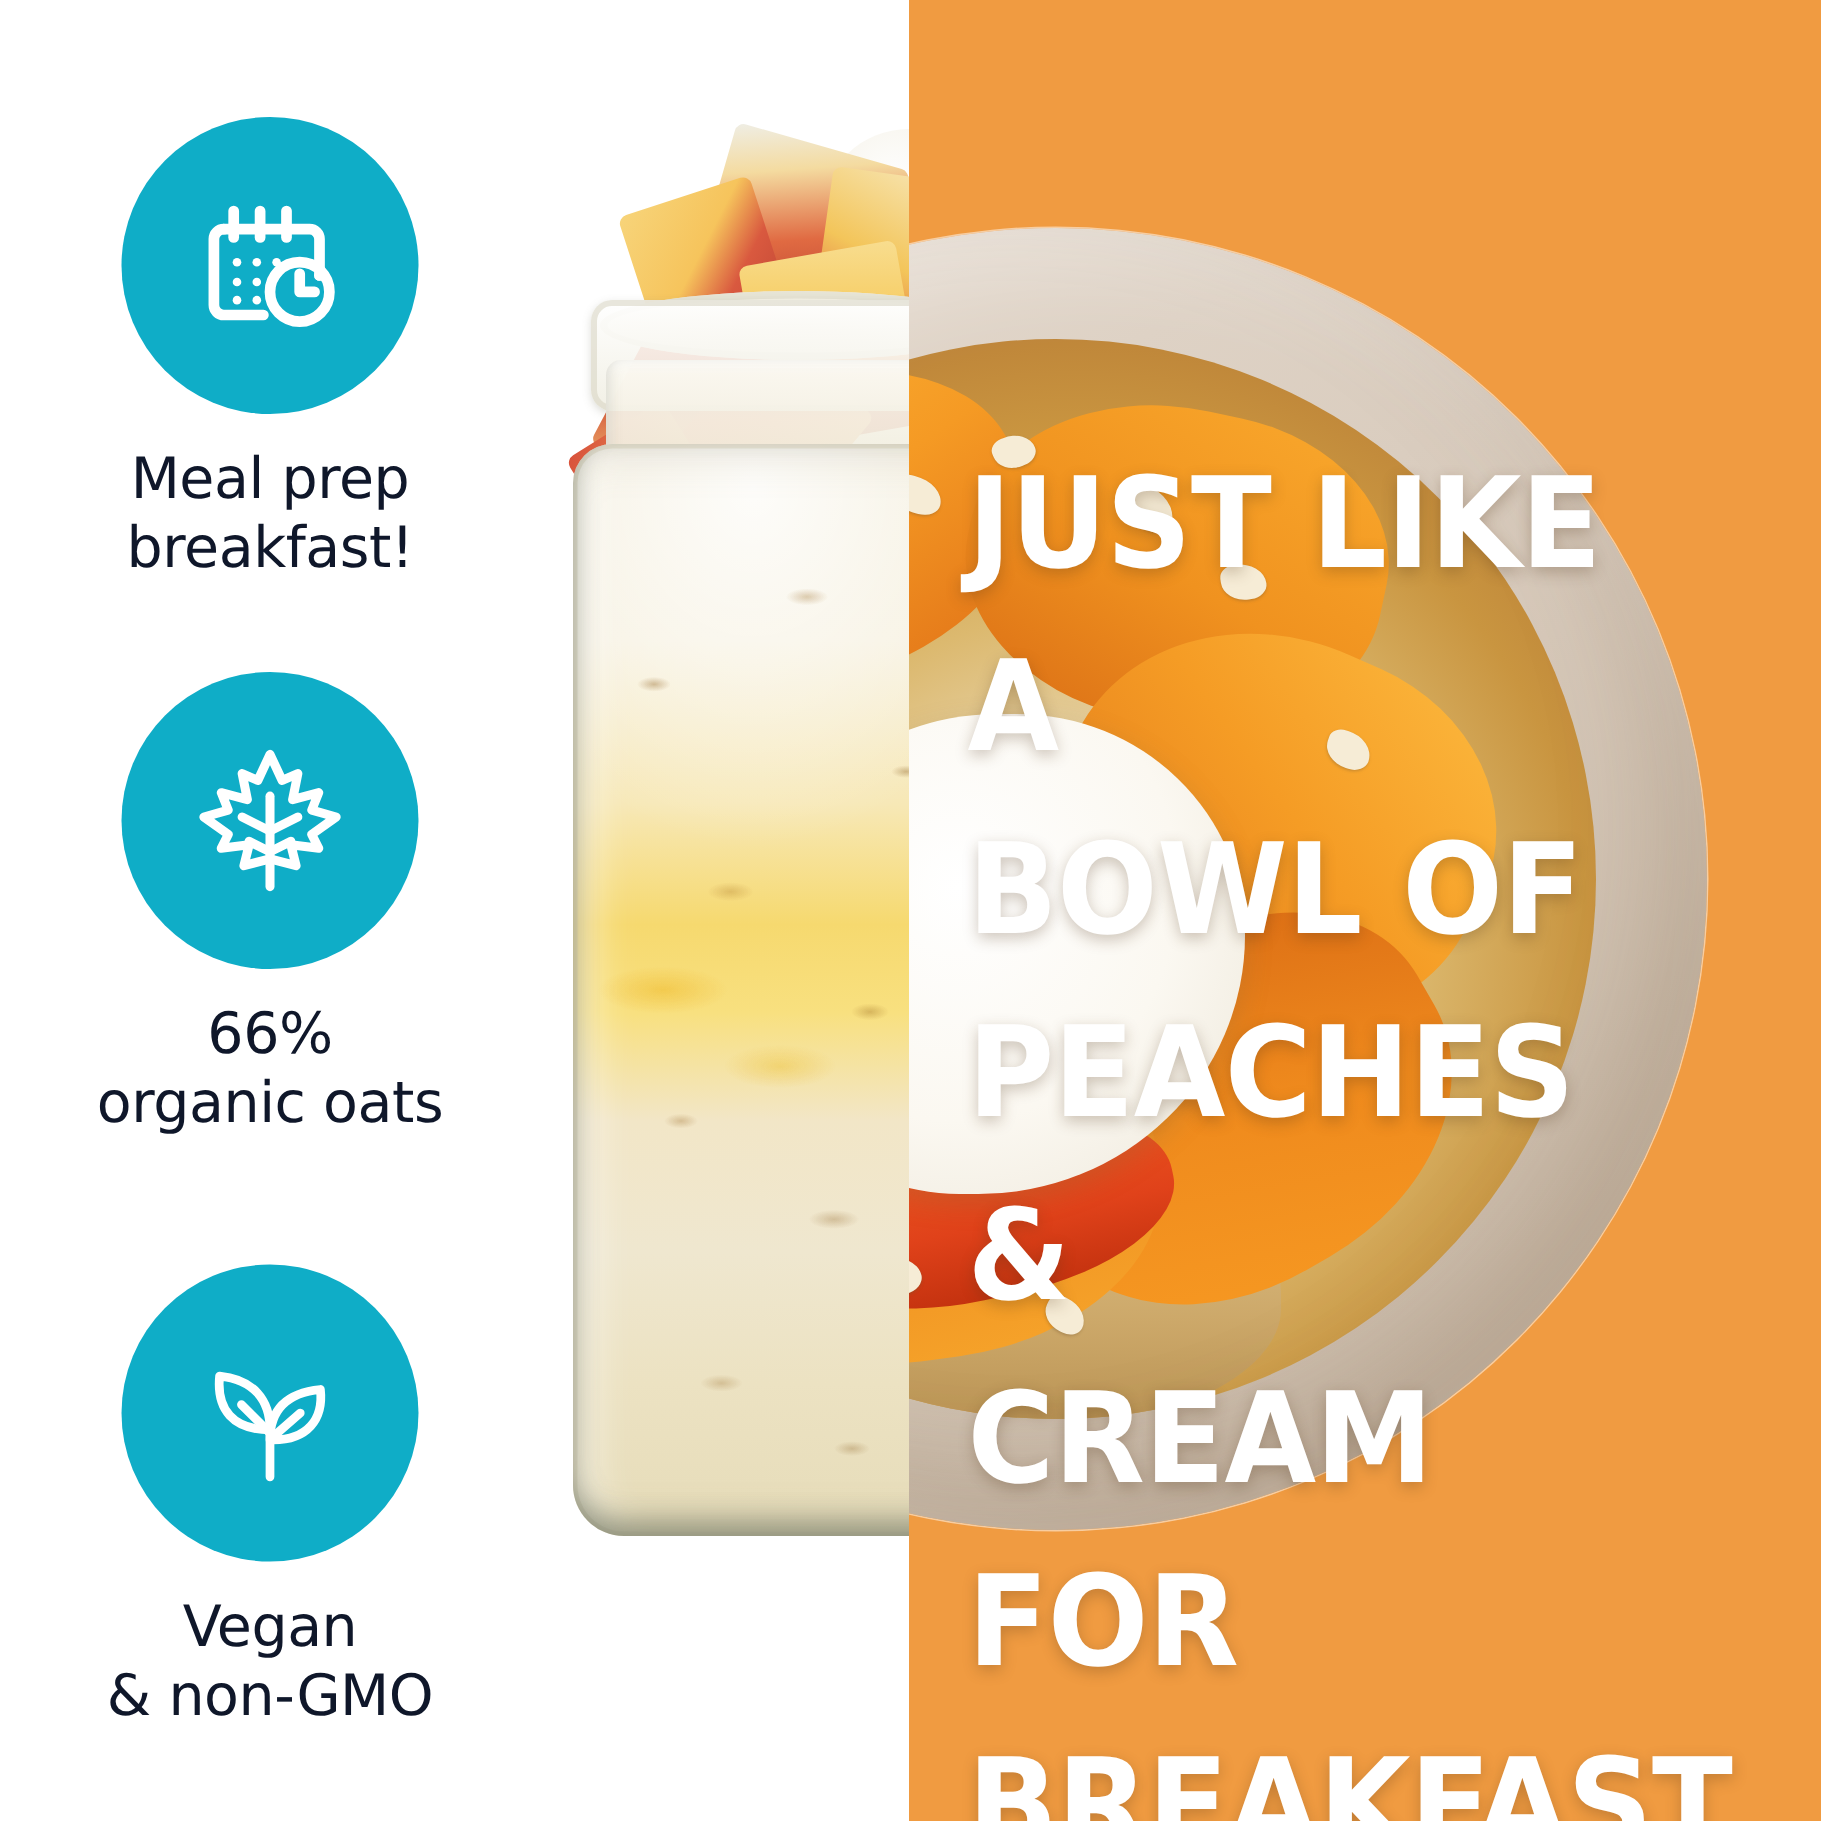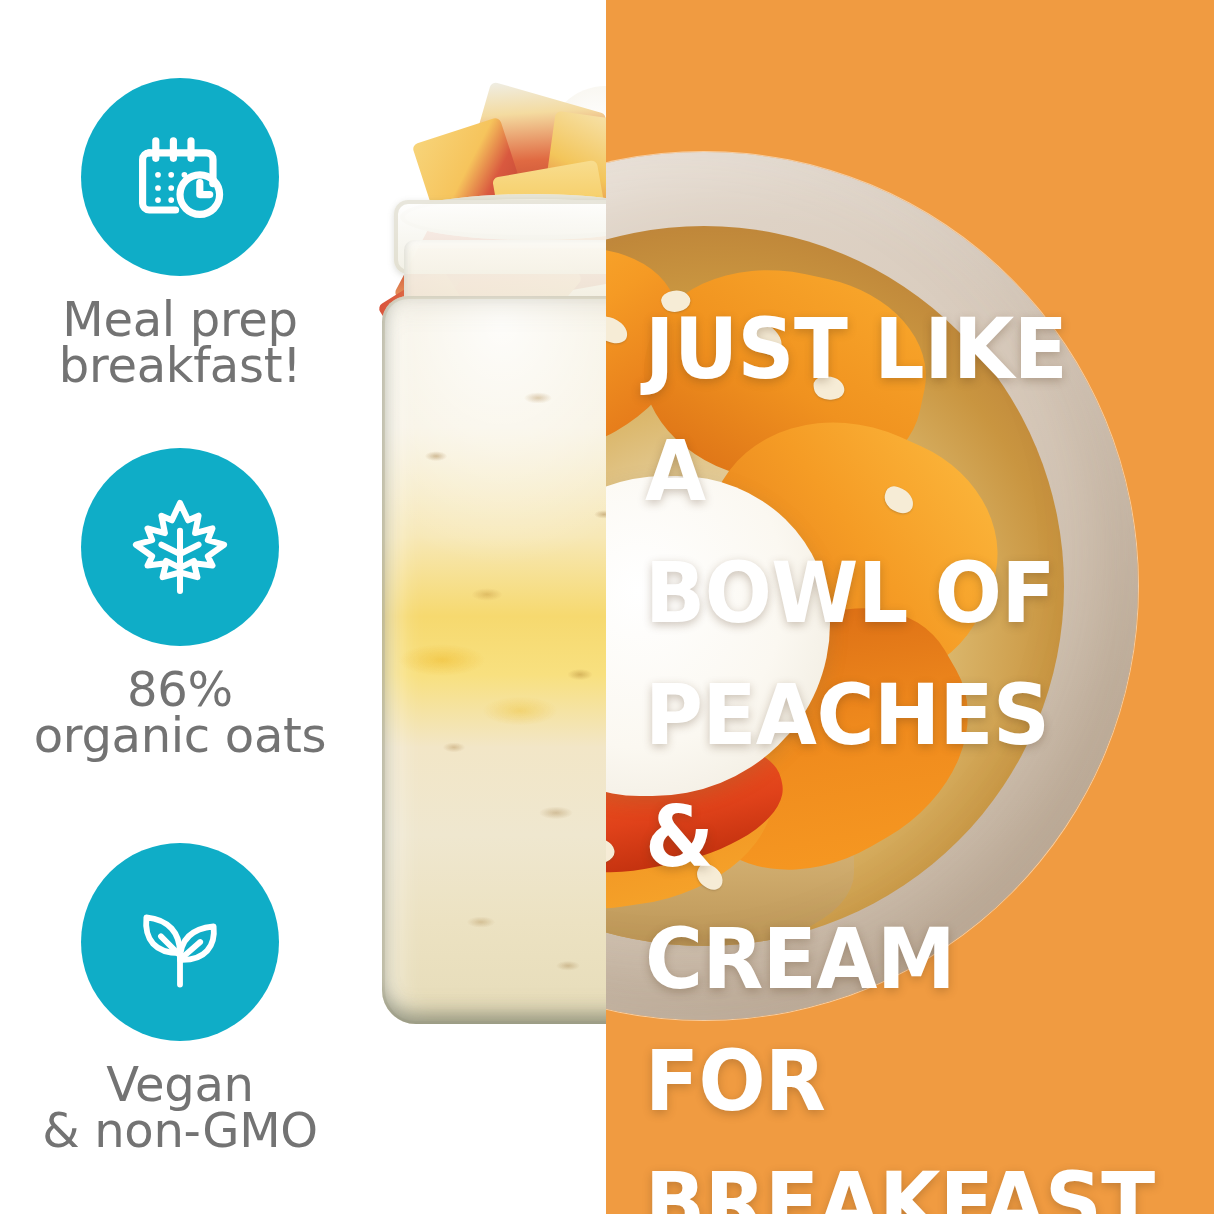--- a/index.html
+++ b/index.html
@@ -28,21 +28,21 @@
   .feature.f3{top:843px;}
   .badge{
     width:198px;height:198px;border-radius:50%;
     background:#0fadc7;margin:0 auto;
     display:flex;align-items:center;justify-content:center;
   }
   .badge svg{display:block;}
   .feature-label{
     margin-top:20px;
     font-family:"DejaVu Sans",sans-serif;
-    font-size:48px;line-height:46px;color:#737373;font-weight:400;
+    font-size:38px;line-height:46px;color:#0f172a;font-weight:400;
     letter-spacing:-0.3px;
     white-space:pre-line;
   }
 
   
   .photo{
     position:absolute;top:0;left:350px;width:864px;height:1214px;
     overflow:hidden;
   }
   
@@ -271,21 +271,21 @@
       <div class="badge">
         <svg width="116" height="116" viewBox="0 0 100 100" fill="none" stroke="#ffffff" stroke-width="5.2" stroke-linecap="round" stroke-linejoin="round">
           <path d="M50 12 L57 27 L66 23 L63 38 L78 34 L74 44 L88 48 L74 58 L78 66 L62 64 L65 76 L50 72 L35 76 L38 64 L22 66 L26 58 L12 48 L26 44 L22 34 L37 38 L34 23 L43 27 Z"></path>
           <line x1="50" y1="36" x2="50" y2="88"></line>
           <line x1="50" y1="56" x2="66" y2="48"></line>
           <line x1="50" y1="56" x2="34" y2="48"></line>
           <line x1="50" y1="68" x2="62" y2="62"></line>
           <line x1="50" y1="68" x2="38" y2="62"></line>
         </svg>
       </div>
-      <div class="feature-label">86%
+      <div class="feature-label">66%
 organic oats</div>
     </div>
 
     <div class="feature f3">
       <div class="badge">
         <svg width="112" height="112" viewBox="0 0 100 100" fill="none" stroke="#ffffff" stroke-width="5.2" stroke-linecap="round" stroke-linejoin="round">
           <path d="M50 88 V60 C50 42 40 30 20 28 C18 48 28 60 50 60 Z"></path>
           <path d="M50 66 C50 48 60 38 80 36 C82 54 72 66 52 66"></path>
           <line x1="50" y1="62" x2="33" y2="45"></line>
           <line x1="52" y1="64" x2="68" y2="50"></line>

